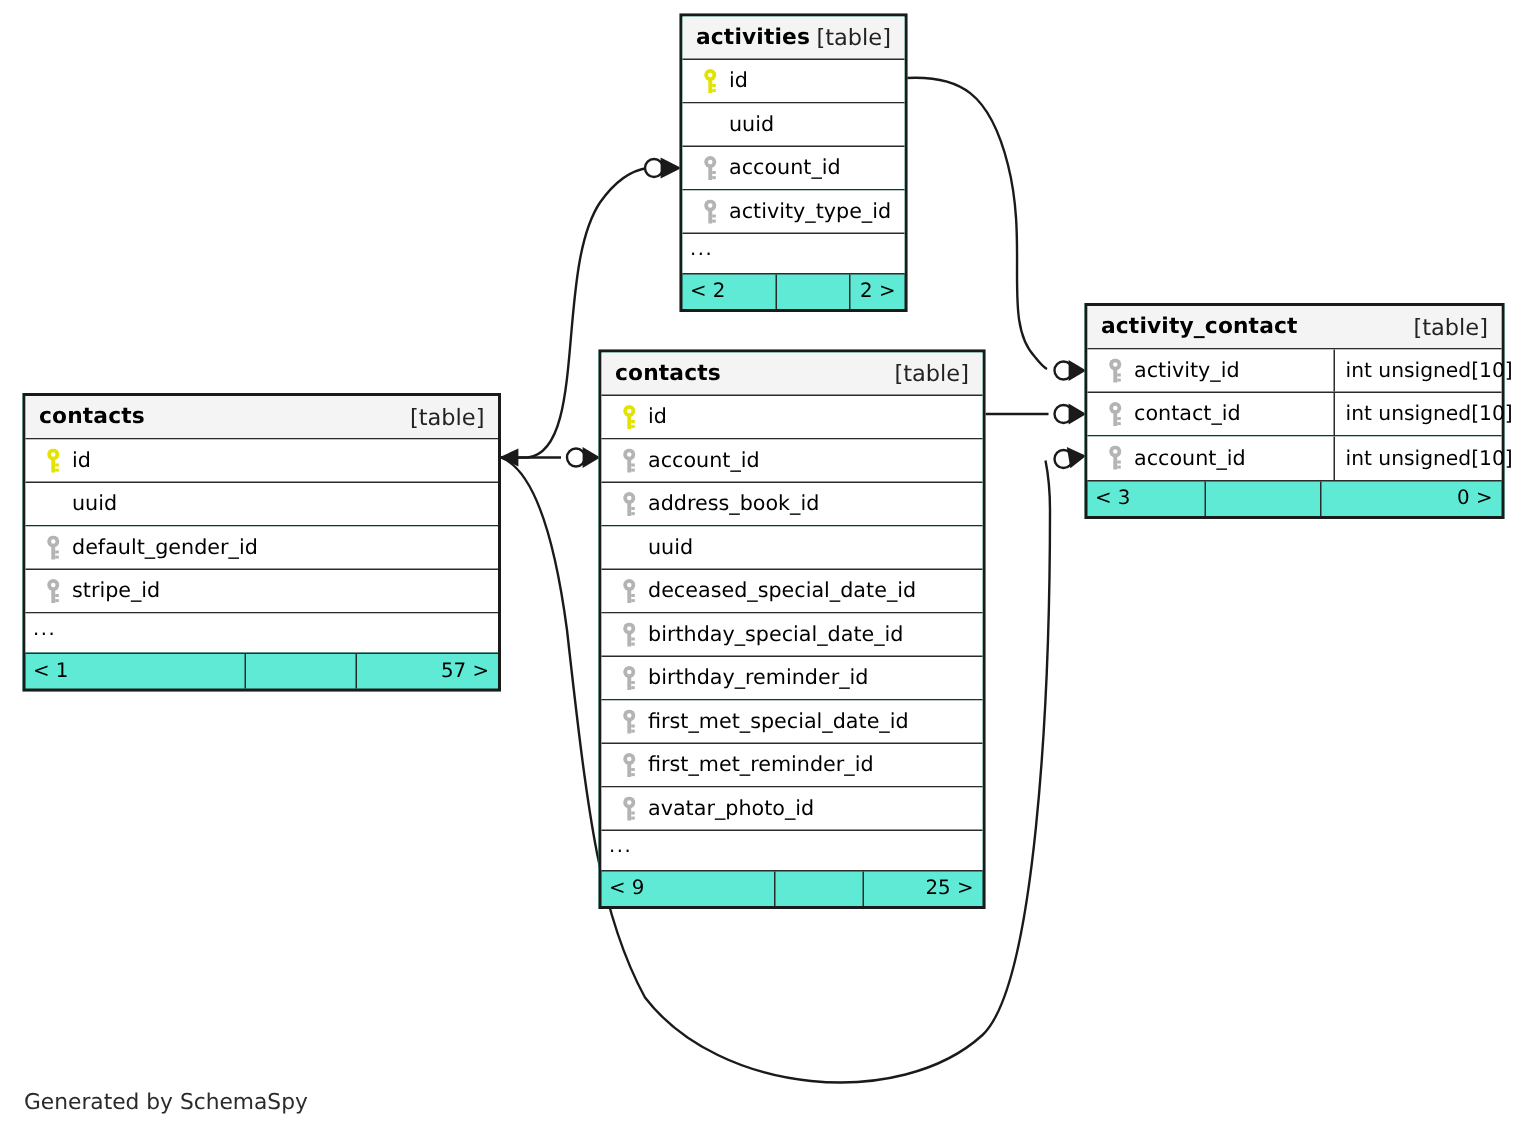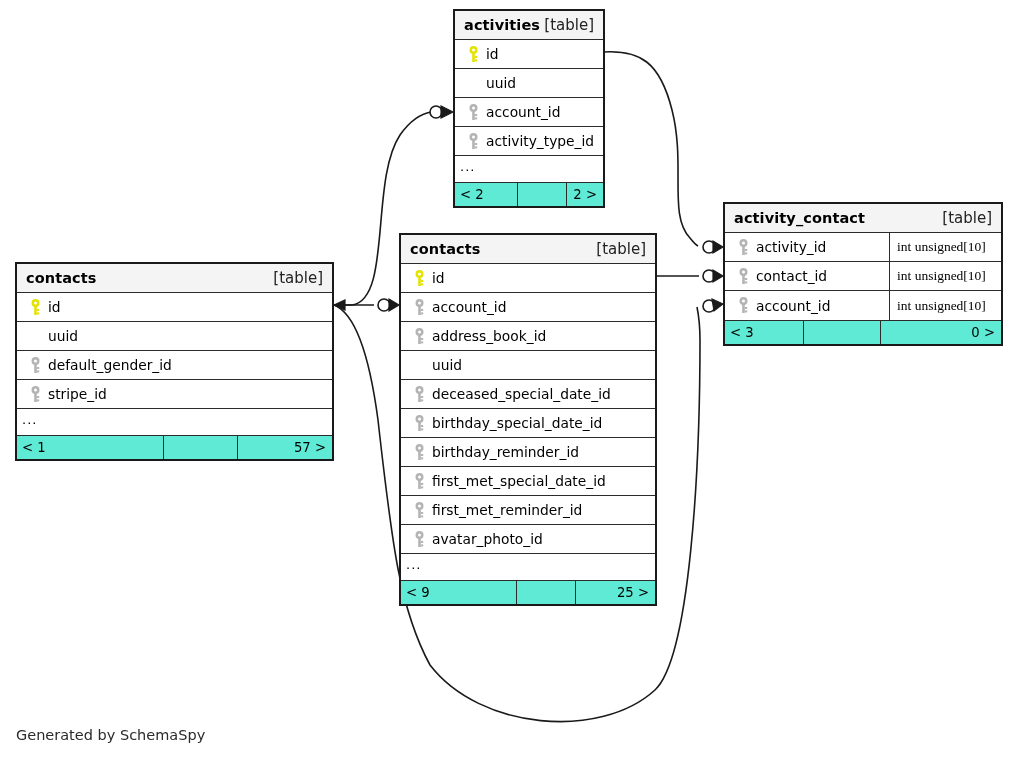--- a/index.html
+++ b/index.html
@@ -77,21 +77,20 @@
   }
   .col-type {
     display: flex;
     align-items: center;
     box-sizing: border-box;
     border-left: 1px solid #2b2b2b;
     padding-left: 7px;
     font-size: 13.5px;
     height: 100%;
     white-space: nowrap;
-    font-family: Liberation Serif, serif;
   }
   .keyslot {
     width: 20px;
     min-width: 20px;
     height: 18px;
     display: inline-flex;
     align-items: center;
     justify-content: center;
     margin-right: 3px;
   }

